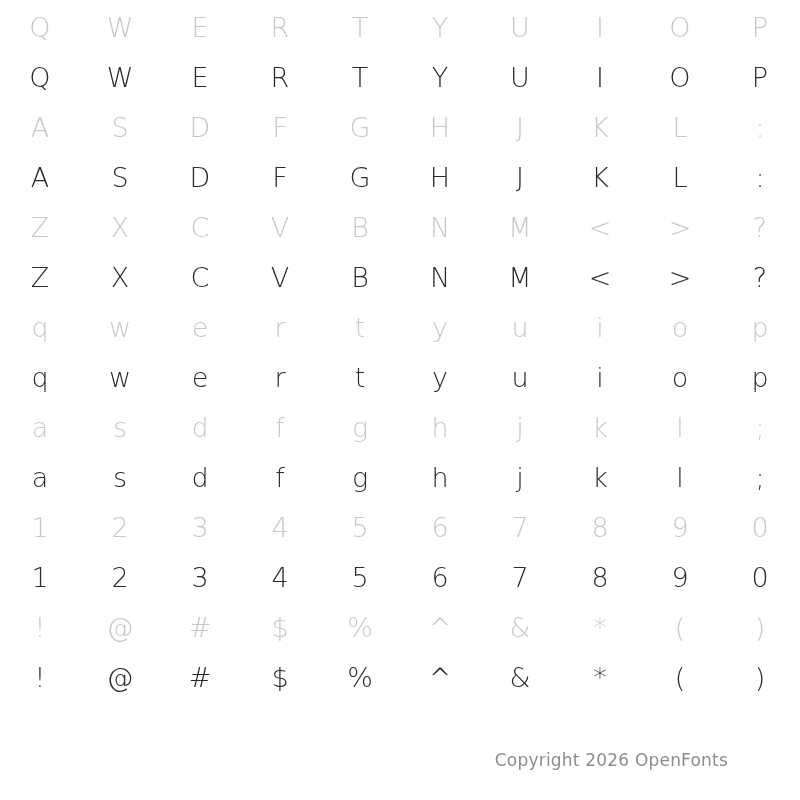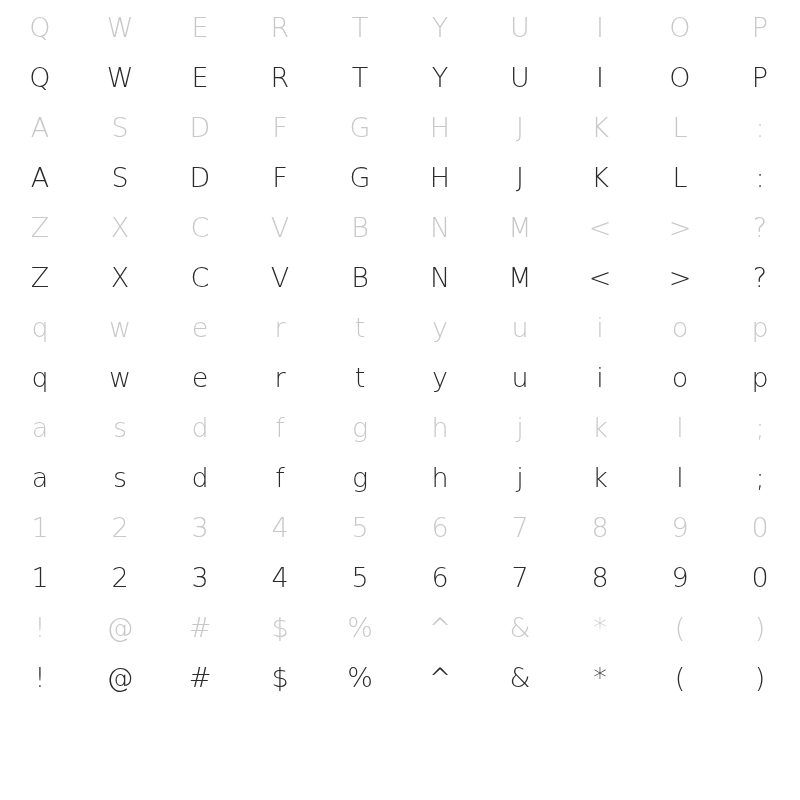--- a/index.html
+++ b/index.html
@@ -76,13 +76,14 @@
       <div class="rowwrap row-dark"><div class="cell">Z</div><div class="cell">X</div><div class="cell">C</div><div class="cell">V</div><div class="cell">B</div><div class="cell">N</div><div class="cell">M</div><div class="cell">&lt;</div><div class="cell">&gt;</div><div class="cell">?</div></div>
       <div class="rowwrap row-light"><div class="cell">q</div><div class="cell">w</div><div class="cell">e</div><div class="cell">r</div><div class="cell">t</div><div class="cell">y</div><div class="cell">u</div><div class="cell">i</div><div class="cell">o</div><div class="cell">p</div></div>
       <div class="rowwrap row-dark"><div class="cell">q</div><div class="cell">w</div><div class="cell">e</div><div class="cell">r</div><div class="cell">t</div><div class="cell">y</div><div class="cell">u</div><div class="cell">i</div><div class="cell">o</div><div class="cell">p</div></div>
       <div class="rowwrap row-light"><div class="cell">a</div><div class="cell">s</div><div class="cell">d</div><div class="cell">f</div><div class="cell">g</div><div class="cell">h</div><div class="cell">j</div><div class="cell">k</div><div class="cell">l</div><div class="cell">;</div></div>
       <div class="rowwrap row-dark"><div class="cell">a</div><div class="cell">s</div><div class="cell">d</div><div class="cell">f</div><div class="cell">g</div><div class="cell">h</div><div class="cell">j</div><div class="cell">k</div><div class="cell">l</div><div class="cell">;</div></div>
       <div class="rowwrap row-light"><div class="cell">1</div><div class="cell">2</div><div class="cell">3</div><div class="cell">4</div><div class="cell">5</div><div class="cell">6</div><div class="cell">7</div><div class="cell">8</div><div class="cell">9</div><div class="cell">0</div></div>
       <div class="rowwrap row-dark"><div class="cell">1</div><div class="cell">2</div><div class="cell">3</div><div class="cell">4</div><div class="cell">5</div><div class="cell">6</div><div class="cell">7</div><div class="cell">8</div><div class="cell">9</div><div class="cell">0</div></div>
       <div class="rowwrap row-light"><div class="cell">!</div><div class="cell">@</div><div class="cell">#</div><div class="cell">$</div><div class="cell">%</div><div class="cell">^</div><div class="cell">&amp;</div><div class="cell">*</div><div class="cell">(</div><div class="cell">)</div></div>
       <div class="rowwrap row-dark"><div class="cell">!</div><div class="cell">@</div><div class="cell">#</div><div class="cell">$</div><div class="cell">%</div><div class="cell">^</div><div class="cell">&amp;</div><div class="cell">*</div><div class="cell">(</div><div class="cell">)</div></div>
     </div>
+  <div class="footer">Copyright 2026 OpenFonts</div>
 </div>
 
 </body></html>

